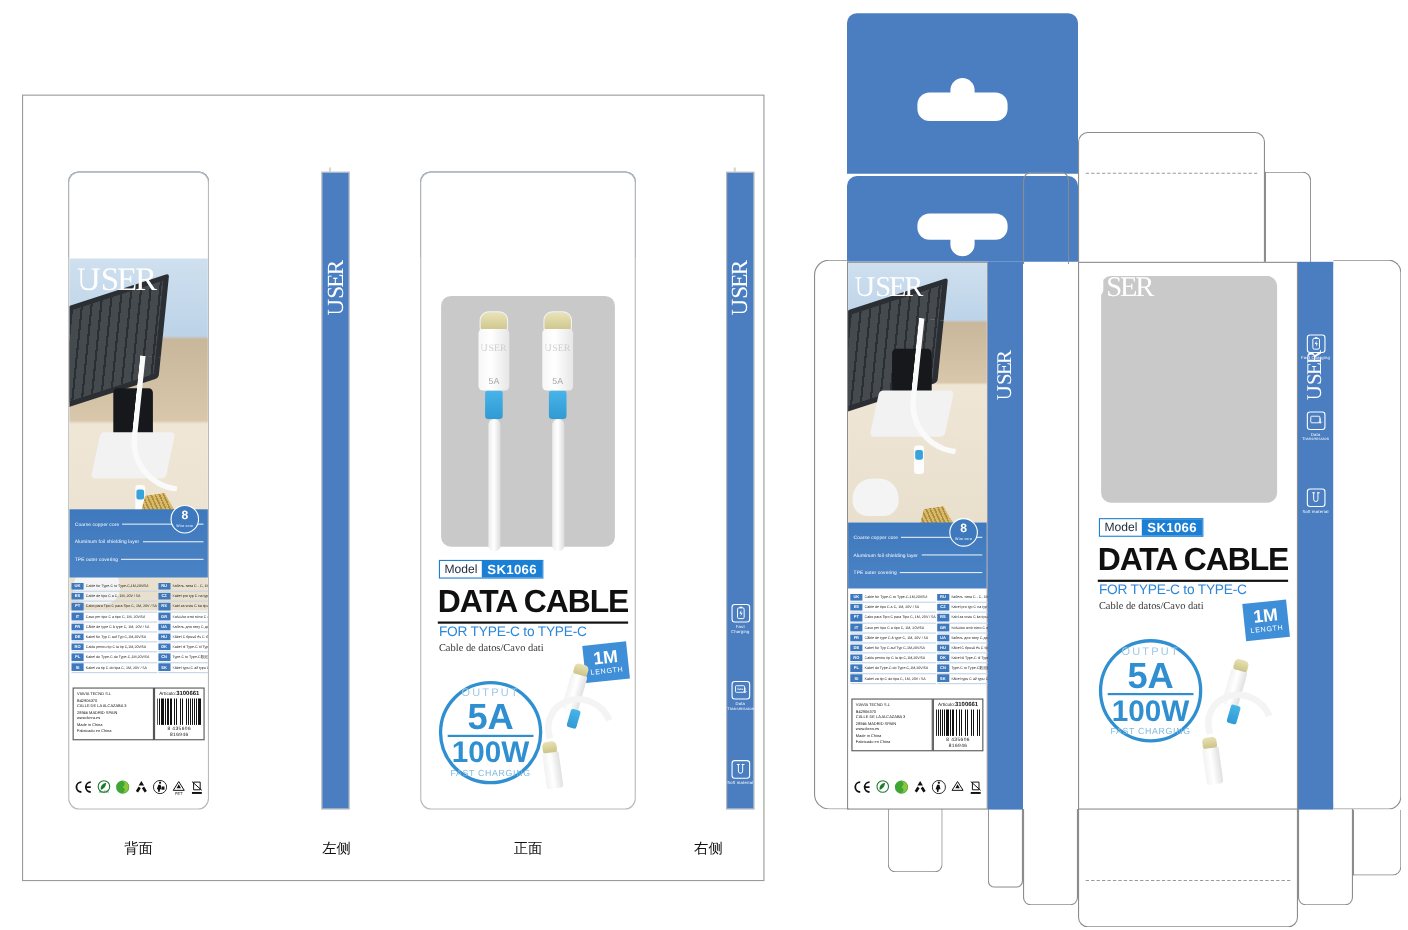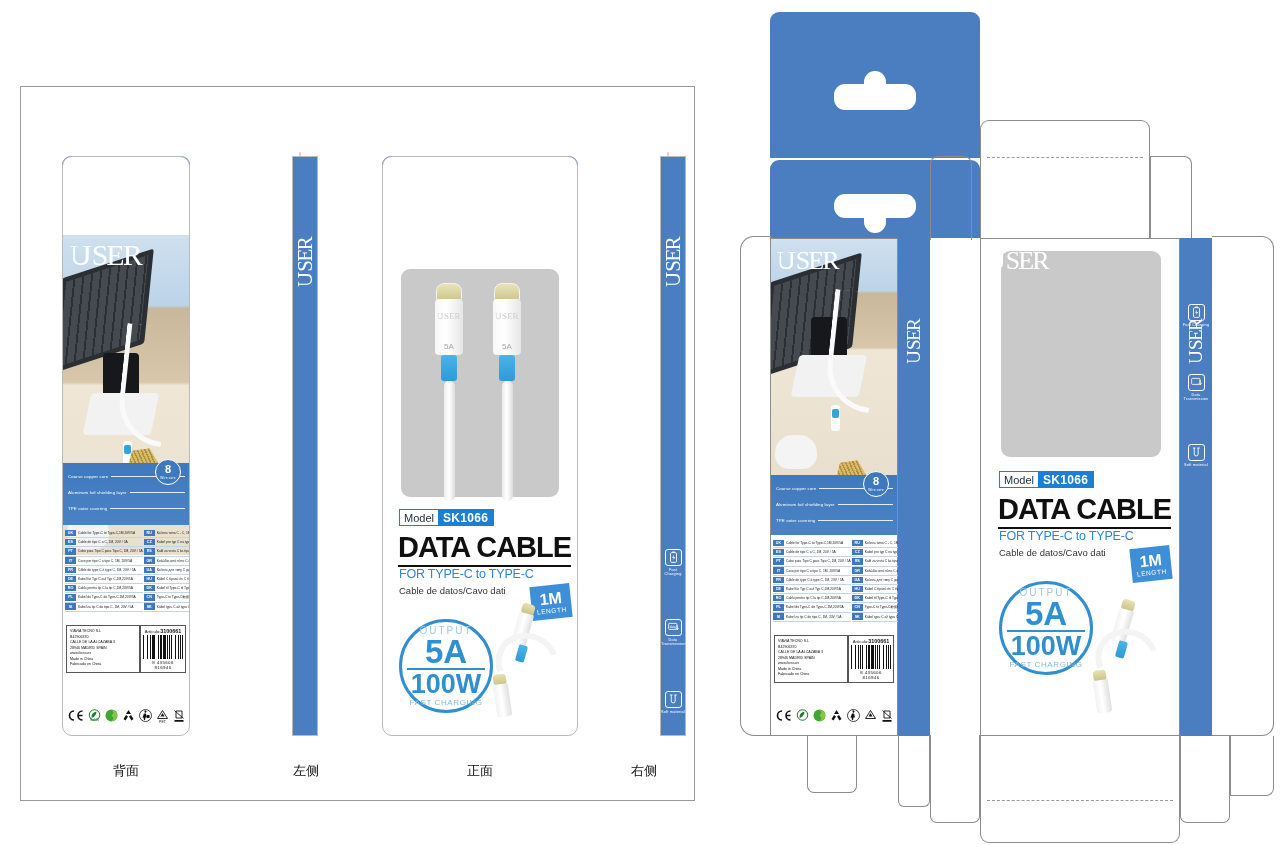--- a/index.html
+++ b/index.html
@@ -376,20 +376,21 @@
     left: 16px; top: 410px;
     font-size: 12.5px;
     color: #2a86d8;
     letter-spacing: -.2px;
   }
   .subline2 {
     position: absolute;
     left: 16px; top: 428px;
     font-size: 9.5px;
     color: #333;
+    font-family: Liberation Serif, serif;
   }
   .length-tag {
     position: absolute;
     right: 6px; top: 428px;
     width: 40px; height: 34px;
     background: #3f8fd8;
     color: #fff;
     display: flex; flex-direction: column;
     align-items: center; justify-content: center;
     transform: rotate(-6deg);

